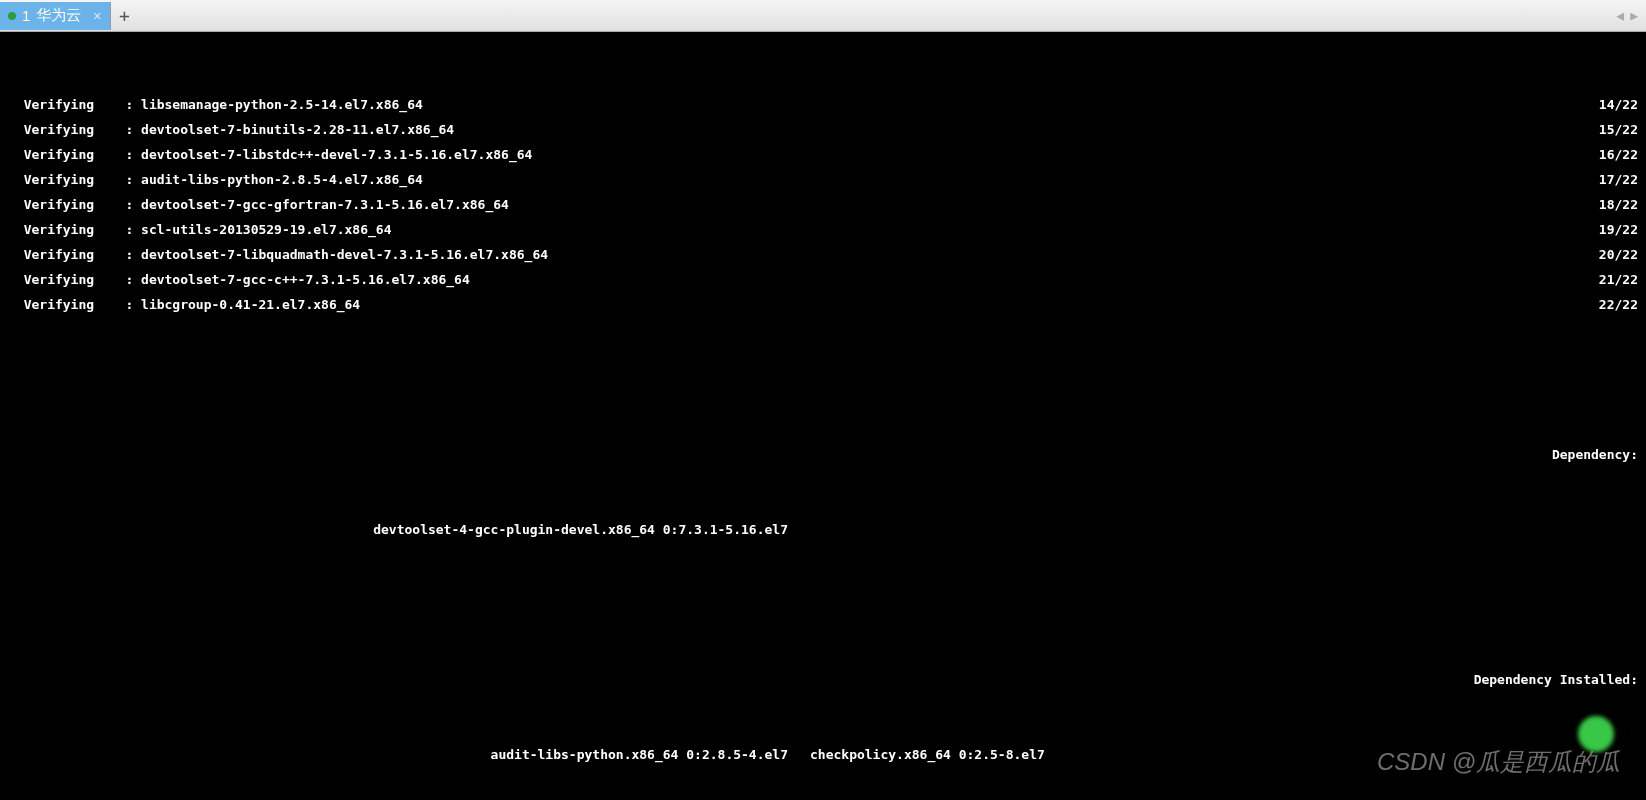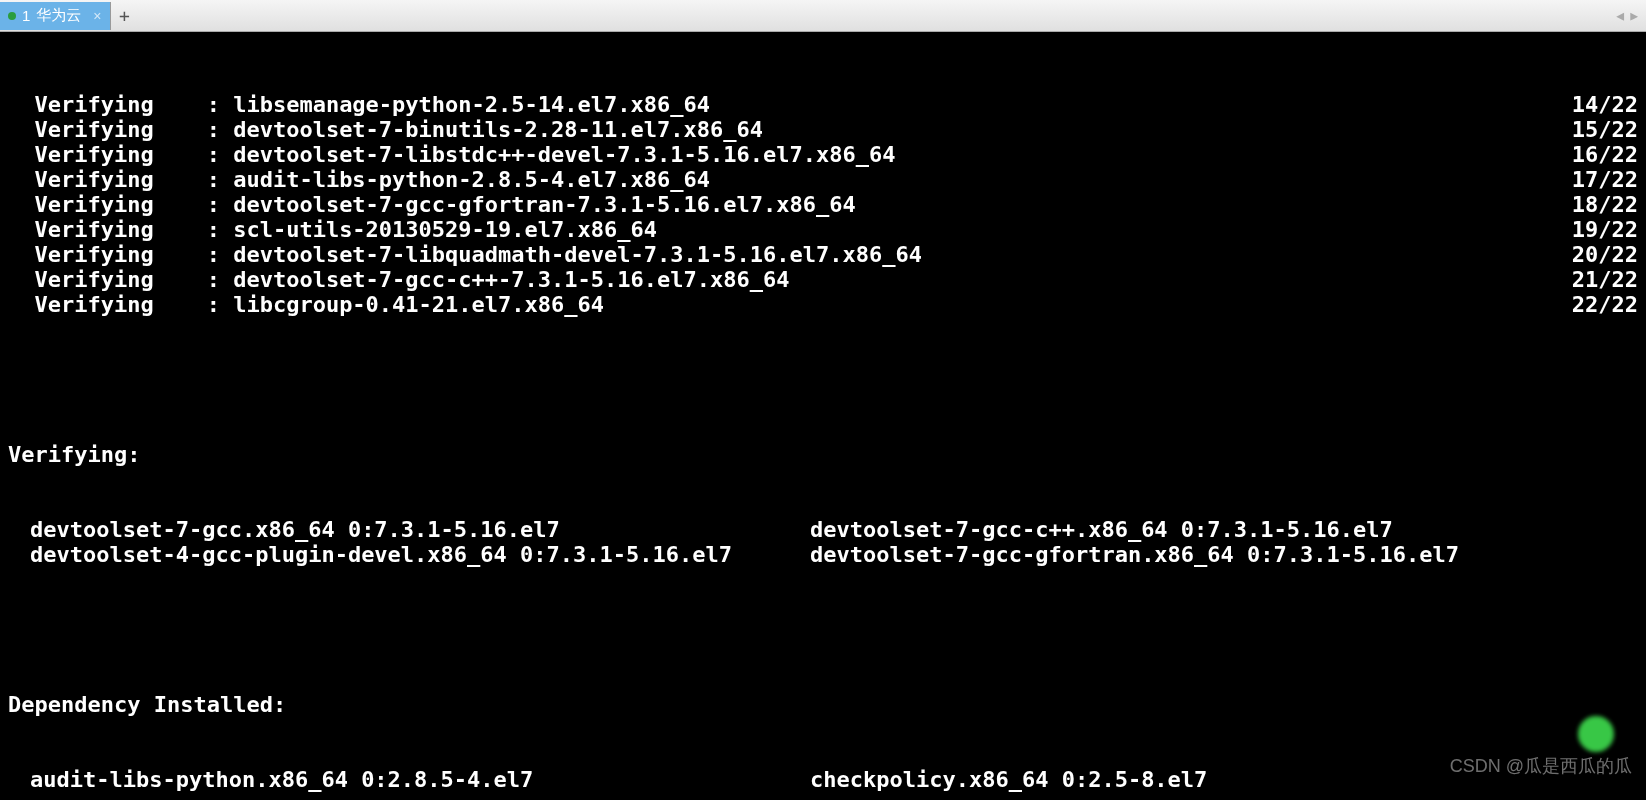--- a/index.html
+++ b/index.html
@@ -55,45 +55,47 @@
       margin-left: auto;
       margin-right: 8px;
       display: flex;
       gap: 6px;
       color: #aaa;
       font-size: 13px;
     }
     .terminal {
       background: #000;
       color: #fff;
-      font-size: 22px;
+      font-size: 13px;
       line-height: 25px;
       padding: 10px 8px 12px 8px;
       font-weight: bold;
       height: calc(100% - 32px);
       white-space: pre;
       overflow: hidden;
+      text-align: right;
     }
     .verify-row {
       display: flex;
       justify-content: space-between;
     }
     .two-col {
       display: flex;
     }
     .two-col > div:first-child { width: 780px; }
     .indent { padding-left: 22px; }
     .watermark {
       position: absolute;
-      right: 14px;
+      right: 26px;
       bottom: 22px;
       font-family: "Microsoft YaHei", sans-serif;
-      font-size: 18px;
+      font-size: 24px;
       color: rgba(220,220,220,0.5);
       pointer-events: none;
+      font-style: italic;
     }
     .highlight-dot {
       position: absolute;
       right: 32px;
       bottom: 48px;
       width: 36px; height: 36px; border-radius: 50%;
       background: #3bd24a;
       filter: blur(2px);
       opacity: 0.95;
       pointer-events: none;
@@ -112,24 +114,23 @@
   <div class="tab-add">+</div>
   <div class="tab-nav">
     <span>◀</span>
     <span>▶</span>
   </div>
 </div>
 
 <div class="terminal">
   <div id="verify-list"><div class="verify-row"><span>  Verifying    : libsemanage-python-2.5-14.el7.x86_64</span><span>14/22</span></div><div class="verify-row"><span>  Verifying    : devtoolset-7-binutils-2.28-11.el7.x86_64</span><span>15/22</span></div><div class="verify-row"><span>  Verifying    : devtoolset-7-libstdc++-devel-7.3.1-5.16.el7.x86_64</span><span>16/22</span></div><div class="verify-row"><span>  Verifying    : audit-libs-python-2.8.5-4.el7.x86_64</span><span>17/22</span></div><div class="verify-row"><span>  Verifying    : devtoolset-7-gcc-gfortran-7.3.1-5.16.el7.x86_64</span><span>18/22</span></div><div class="verify-row"><span>  Verifying    : scl-utils-20130529-19.el7.x86_64</span><span>19/22</span></div><div class="verify-row"><span>  Verifying    : devtoolset-7-libquadmath-devel-7.3.1-5.16.el7.x86_64</span><span>20/22</span></div><div class="verify-row"><span>  Verifying    : devtoolset-7-gcc-c++-7.3.1-5.16.el7.x86_64</span><span>21/22</span></div><div class="verify-row"><span>  Verifying    : libcgroup-0.41-21.el7.x86_64</span><span>22/22</span></div></div>
   <div>&nbsp;</div>
-  <div>Verifying:</div>
+  <div>Dependency:</div>
   <div class="two-col">
-    <div id="inst-left"><div class="indent">devtoolset-7-gcc.x86_64 0:7.3.1-5.16.el7</div><div class="indent">devtoolset-4-gcc-plugin-devel.x86_64 0:7.3.1-5.16.el7</div></div>
-    <div id="inst-right"><div class="indent">devtoolset-7-gcc-c++.x86_64 0:7.3.1-5.16.el7</div><div class="indent">devtoolset-7-gcc-gfortran.x86_64 0:7.3.1-5.16.el7</div></div>
+    <div id="inst-left"><div class="indent">devtoolset-4-gcc-plugin-devel.x86_64 0:7.3.1-5.16.el7</div></div>
   </div>
   <div>&nbsp;</div>
   <div>Dependency Installed:</div>
   <div class="two-col">
     <div id="dep-left"><div class="indent">audit-libs-python.x86_64 0:2.8.5-4.el7</div></div>
     <div id="dep-right"><div class="indent">checkpolicy.x86_64 0:2.5-8.el7</div></div>
   </div>
   
   
   

